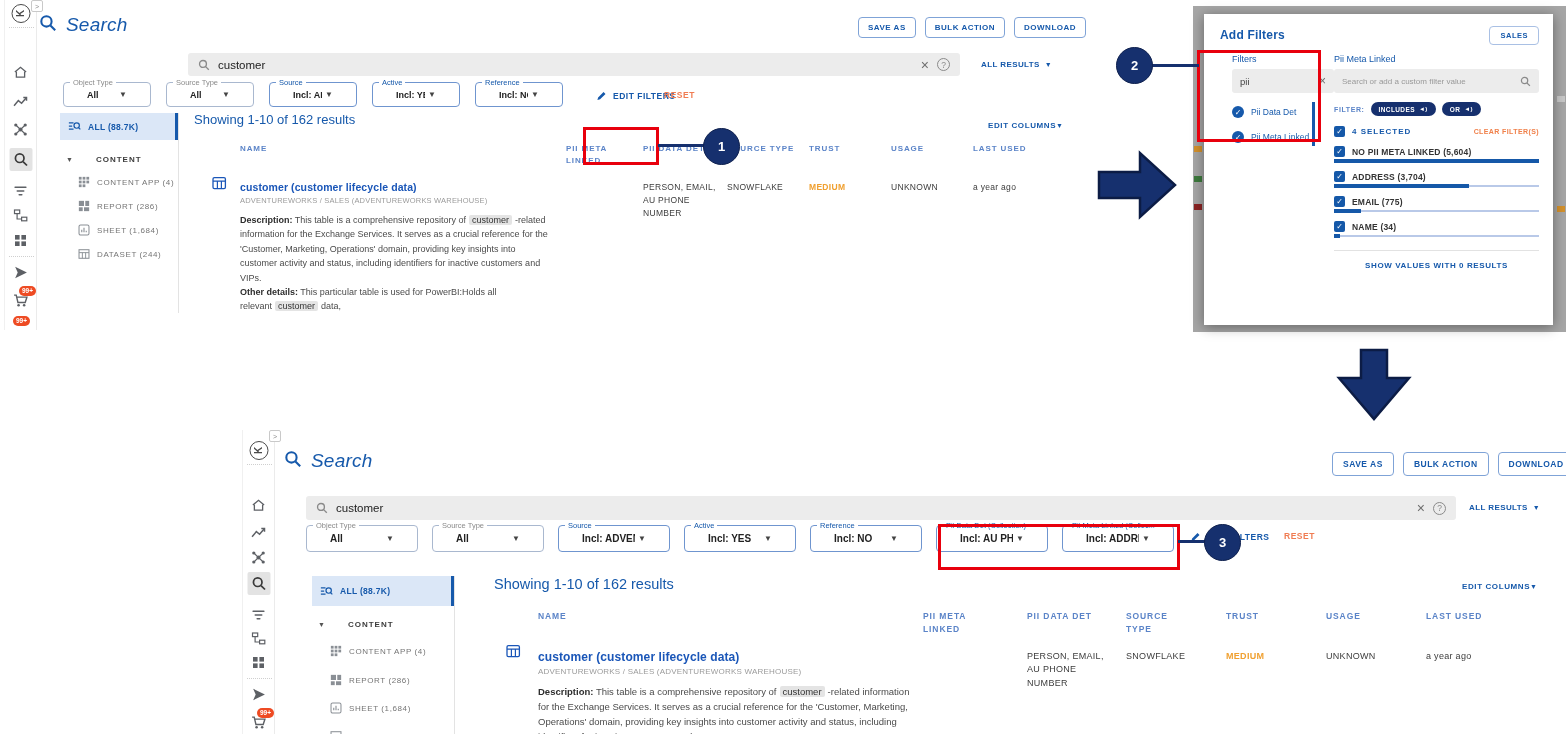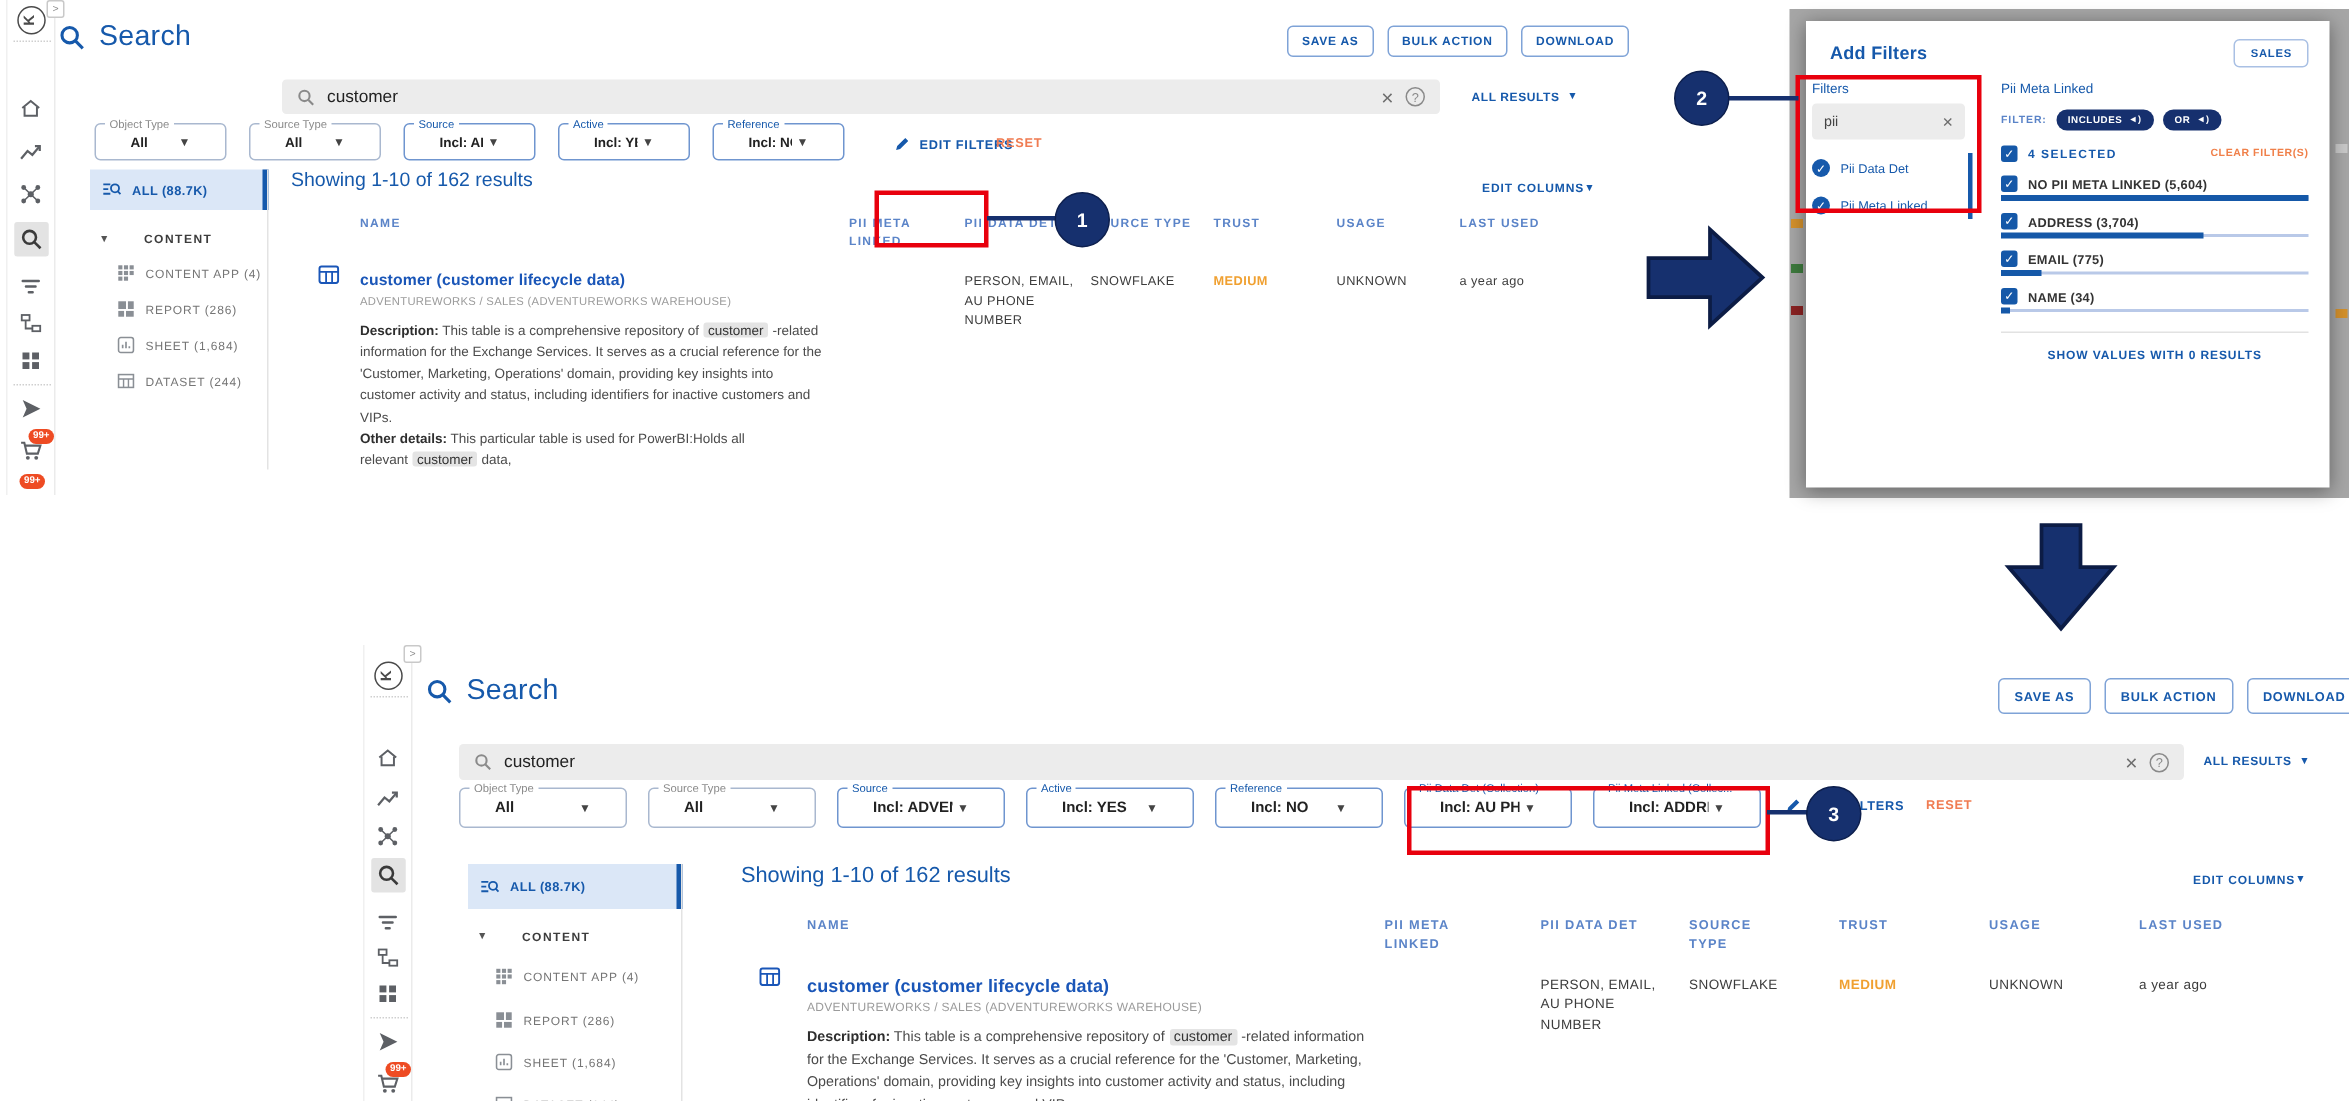--- a/index.html
+++ b/index.html
@@ -18,21 +18,21 @@
   .klogo { width:19px; height:19px; border:1.6px solid #4a4a4a; border-radius:50%; color:#4a4a4a; font-size:10px; font-weight:bold; }
   .klogo span { transform:rotate(-90deg); display:block; }
   .rchev { width:12px; height:12px; border:1px solid #c9c9c9; border-radius:2px; background:#fff; color:#8a8a8a; font-size:7px; left:26px; transform:none; }
   .ractive { background:#e3e3e3; width:23px; height:23px; border-radius:2px; color:#3a3a3a; }
   .rdot { position:absolute; left:4px; width:25px; border-top:1px dotted #cfcfcf; }
   .nbadge { position:absolute; background:#ee4b23; color:#fff; font-size:6.5px; font-weight:bold; border-radius:8px; padding:1.5px 3px; line-height:1; }
   .s1 .rk{top:4px}.s1 .rd1{top:27px}.s1 .rhome{top:64px}.s1 .rtrend{top:93px}.s1 .rclus{top:121px}.s1 .rsearch{top:148px}.s1 .rfilter{top:182px}.s1 .rhier{top:207px}.s1 .rgrid{top:232px}.s1 .rd2{top:256px}.s1 .rsend{top:264px}.s1 .rcart{top:292px}.s1 .rb1{top:286px;left:14px}.s1 .rb2{top:316px;left:8px}
   .s3 .rk{top:11px}.s3 .rd1{top:34px}.s3 .rhome{top:67px}.s3 .rtrend{top:94px}.s3 .rclus{top:119px}.s3 .rsearch{top:142px}.s3 .rfilter{top:176px}.s3 .rhier{top:200px}.s3 .rgrid{top:224px}.s3 .rd2{top:248px}.s3 .rsend{top:256px}.s3 .rcart{top:284px}.s3 .rb1{top:278px;left:14px}
 
   
-  .ttl { position:absolute; display:flex; align-items:center; gap:9px; color:#1659ab; }
+  .ttl { position:absolute; display:flex; gap:9px; color:#1659ab;font-style:italic; }
   .ttl svg { width:18px; height:18px; }
   .ttl .t { font-size:19px; letter-spacing:.2px; }
   .s1 .ttl { left:39px; top:14px; } .s3 .ttl { left:44px; top:20px; }
   .actions { position:absolute; display:flex; gap:9px; }
   .s1 .actions { left:858px; top:17px; } .s3 .actions { left:1092px; top:22px; }
   .btn { border:1.2px solid #7fa3d7; border-radius:4px; background:#fff; color:#1659ab; font-weight:bold; font-size:8px; letter-spacing:.5px; padding:5px 9px; white-space:nowrap; cursor:pointer; }
   .s3 .btn { font-size:8.5px; padding:6px 10px; }
 
   
   .sbar { position:absolute; background:#ececec; border-radius:3px; display:flex; align-items:center; padding:0 10px; gap:8px; }
@@ -102,21 +102,21 @@
   .s3 .rdesc { font-size:9.5px; }
   .rdesc b { color:#2e2e2e; }
   .chip { background:#e4e4e4; border-radius:2px; padding:0 3px; margin:0 3px; color:#333; }
 
   
   .backdrop { position:absolute; left:1193px; top:6px; width:373px; height:326px; background:#a6a6a6; }
   .deco { position:absolute; width:8px; height:6px; }
   .card { position:absolute; left:11px; top:8px; width:349px; height:311px; background:#fff; box-shadow:0 2px 12px rgba(0,0,0,.4); }
   .mtitle { position:absolute; left:16px; top:14px; color:#1659ab; font-size:12px; font-weight:bold; letter-spacing:.2px; }
   .mclose { position:absolute; right:14px; top:12px; border:1px solid #a9c0e4; border-radius:4px; background:#fff; color:#1659ab; font-size:7.5px; font-weight:bold; letter-spacing:.5px; padding:4px 10px; cursor:pointer; }
-  .lpanel { position:absolute; left:4px; top:40px; width:102px; }
+  .lpanel { position:absolute; left:28px; top:40px; width:102px; }
   .rpanel { position:absolute; left:130px; top:40px; width:205px; }
   .plab { color:#1659ab; font-size:9px; }
   .minput { margin-top:5px; height:24px; background:#ececec; border-radius:3px; display:flex; align-items:center; padding:0 8px; gap:6px; }
   .minput .mq { font-size:9.5px; color:#444; flex:1; }
   .minput .ph { font-size:8px; color:#999; flex:1; white-space:nowrap; overflow:hidden; }
   .minput .mx { color:#6e6e6e; font-size:12px; }
   .minput svg { width:11px; height:11px; color:#8a8a8a; flex:none; }
   .fopt { display:flex; align-items:center; gap:7px; margin-top:13px; color:#1659ab; font-size:8.5px; }
   .ccheck { width:12px; height:12px; background:#1659ab; border-radius:50%; color:#fff; font-size:8px; display:flex; align-items:center; justify-content:center; flex:none; }
   .lscroll { position:absolute; left:108px; top:88px; width:3px; height:44px; background:#1659ab; }
@@ -452,20 +452,26 @@
         </div>
         <div class="fopt">
           <span class="ccheck">✓</span>
           <span>Pii Meta Linked</span>
         </div>
       </div>
       <div class="lscroll"></div>
 
       <div class="rpanel">
         <div class="plab">Pii Meta Linked</div>
+        <div class="minput">
+          <span class="ph">Search or add a custom filter value</span>
+          <svg>
+              <use href="#sym-mag"></use>
+            </svg>
+        </div>
         <div class="filtrow">
           <span class="filtlab">FILTER:</span>
           <span class="pill">
               <span>INCLUDES</span>
               <span class="pico">◄)</span>
             </span>
           <span class="pill">
               <span>OR</span>
               <span class="pico">◄)</span>
             </span>

